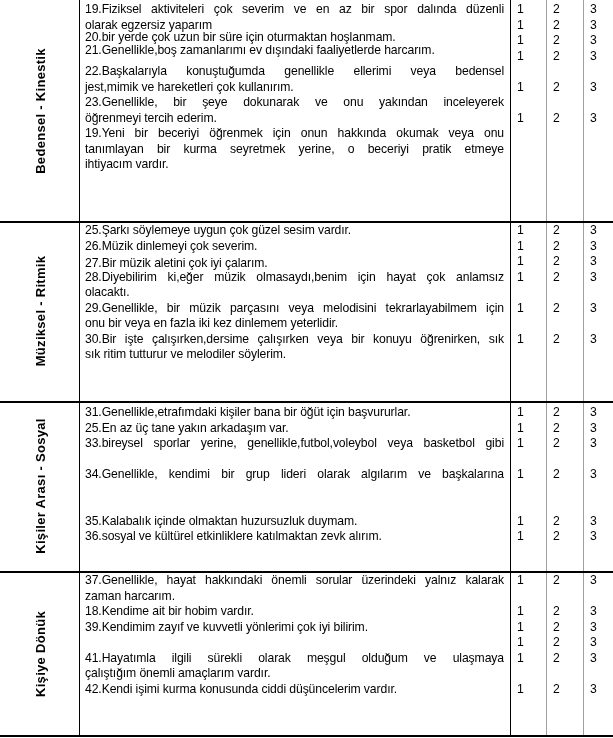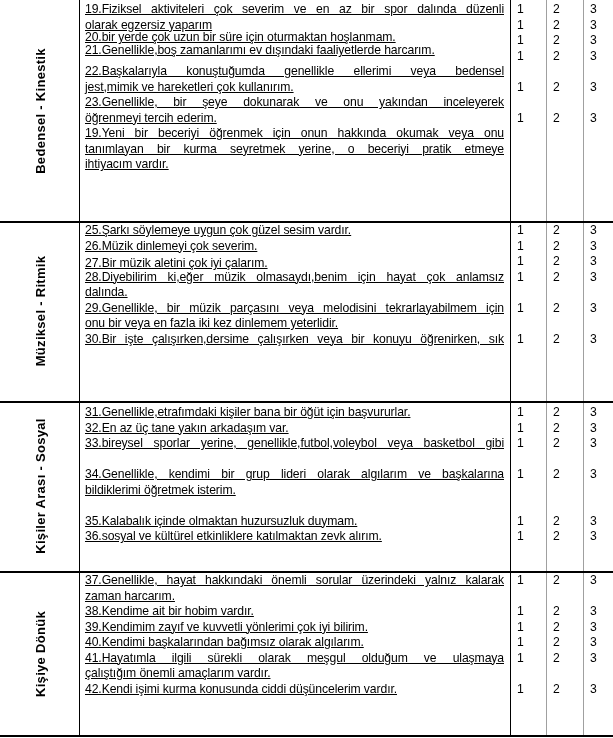--- a/index.html
+++ b/index.html
@@ -6,21 +6,21 @@
   body { width:613px; height:738px; position:relative; overflow:hidden;
          font-family:"Liberation Sans", sans-serif; color:#000; }
   .section { position:absolute; left:0; width:613px; }
   .label-cell { position:absolute; left:0; top:0; width:79px; height:100%; }
   .label-text { position:absolute; left:50%; top:50%; transform:translate(-50%,-50%) rotate(-90deg);
                 white-space:nowrap; font-weight:bold; font-size:13px; letter-spacing:0.3px; }
   .vline { position:absolute; top:0; height:100%; width:1px; background:#000; }
   .vline.gray { background:#a0a0a0; }
   .hline { position:absolute; left:0; width:613px; height:2px; background:#000; }
   .qtext { position:absolute; left:85px; width:419px; font-size:12.2px; line-height:15.5px;
-           text-align:justify; letter-spacing:-0.1px;text-decoration:underline; }
+           text-align:justify; letter-spacing:-0.1px; }
   .qtext .ln { display:block; text-align:justify; text-align-last:justify; white-space:nowrap; }
   .qtext .ln.last { text-align-last:left; }
   .opt { position:absolute; font-size:12.2px; line-height:15.5px; }
   .o1 { left:517px; } .o2 { left:553px; } .o3 { left:590px; }
 </style>
 </head>
 <body>
 
 <div id="table">
     <div class="section" style="top: 0px; height: 221px;">
@@ -95,34 +95,35 @@
       <span class="opt o2" style="top: 17.5px;">2</span>
       <span class="opt o3" style="top: 17.5px;">3</span>
       <div class="qtext" style="top: 35px;">
         <span class="ln last">27.Bir müzik aletini çok iyi çalarım.</span>
       </div>
       <span class="opt o1" style="top: 33px;">1</span>
       <span class="opt o2" style="top: 33px;">2</span>
       <span class="opt o3" style="top: 33px;">3</span>
       <div class="qtext" style="top: 48.5px;">
         <span class="ln">28.Diyebilirim ki,eğer müzik olmasaydı,benim için hayat çok anlamsız</span>
-        <span class="ln last">dalında.</span>
+        <span class="ln last">olacaktı.</span>
       </div>
       <span class="opt o1" style="top: 48.5px;">1</span>
       <span class="opt o2" style="top: 48.5px;">2</span>
       <span class="opt o3" style="top: 48.5px;">3</span>
       <div class="qtext" style="top: 79.5px;">
         <span class="ln">29.Genellikle, bir müzik parçasını veya melodisini tekrarlayabilmem için</span>
         <span class="ln last">onu bir veya en fazla iki kez dinlemem yeterlidir.</span>
       </div>
       <span class="opt o1" style="top: 79.5px;">1</span>
       <span class="opt o2" style="top: 79.5px;">2</span>
       <span class="opt o3" style="top: 79.5px;">3</span>
       <div class="qtext" style="top: 110.5px;">
         <span class="ln">30.Bir işte çalışırken,dersime çalışırken veya bir konuyu öğrenirken, sık</span>
+        <span class="ln last">sık ritim tutturur ve melodiler söylerim.</span>
       </div>
       <span class="opt o1" style="top: 110.5px;">1</span>
       <span class="opt o2" style="top: 110.5px;">2</span>
       <span class="opt o3" style="top: 110.5px;">3</span>
     </div>
     <div class="section" style="top: 401px; height: 170px;">
       <div class="label-cell">
         <span class="label-text">Kişiler Arası - Sosyal</span>
       </div>
       <div class="vline " style="left: 79px;"></div>
@@ -130,34 +131,33 @@
       <div class="vline gray" style="left: 546px;"></div>
       <div class="vline gray" style="left: 583px;"></div>
       <div class="hline" style="top: 0px;"></div>
       <div class="qtext" style="top: 4px;">
         <span class="ln last">31.Genellikle,etrafımdaki kişiler bana bir öğüt için başvururlar.</span>
       </div>
       <span class="opt o1" style="top: 4px;">1</span>
       <span class="opt o2" style="top: 4px;">2</span>
       <span class="opt o3" style="top: 4px;">3</span>
       <div class="qtext" style="top: 19.5px;">
-        <span class="ln last">32.En az üç tane yakın arkadaşım var.</span>
+        <span class="ln last">25.En az üç tane yakın arkadaşım var.</span>
       </div>
       <span class="opt o1" style="top: 19.5px;">1</span>
       <span class="opt o2" style="top: 19.5px;">2</span>
       <span class="opt o3" style="top: 19.5px;">3</span>
       <div class="qtext" style="top: 35px;">
         <span class="ln">33.bireysel sporlar yerine, genellikle,futbol,voleybol veya basketbol gibi</span>
       </div>
       <span class="opt o1" style="top: 35px;">1</span>
       <span class="opt o2" style="top: 35px;">2</span>
       <span class="opt o3" style="top: 35px;">3</span>
       <div class="qtext" style="top: 66px;">
         <span class="ln">34.Genellikle, kendimi bir grup lideri olarak algılarım ve başkalarına</span>
-        <span class="ln last">bildiklerimi öğretmek isterim.</span>
       </div>
       <span class="opt o1" style="top: 66px;">1</span>
       <span class="opt o2" style="top: 66px;">2</span>
       <span class="opt o3" style="top: 66px;">3</span>
       <div class="qtext" style="top: 112.5px;">
         <span class="ln last">35.Kalabalık içinde olmaktan huzursuzluk duymam.</span>
       </div>
       <span class="opt o1" style="top: 112.5px;">1</span>
       <span class="opt o2" style="top: 112.5px;">2</span>
       <span class="opt o3" style="top: 112.5px;">3</span>
@@ -178,34 +178,31 @@
       <div class="vline gray" style="left: 583px;"></div>
       <div class="hline" style="top: 0px;"></div>
       <div class="qtext" style="top: 2px;">
         <span class="ln">37.Genellikle, hayat hakkındaki önemli sorular üzerindeki yalnız kalarak</span>
         <span class="ln last">zaman harcarım.</span>
       </div>
       <span class="opt o1" style="top: 2px;">1</span>
       <span class="opt o2" style="top: 2px;">2</span>
       <span class="opt o3" style="top: 2px;">3</span>
       <div class="qtext" style="top: 33px;">
-        <span class="ln last">38.Kendime ait bir hobim vardır.</span>
+        <span class="ln last">18.Kendime ait bir hobim vardır.</span>
       </div>
       <span class="opt o1" style="top: 33px;">1</span>
       <span class="opt o2" style="top: 33px;">2</span>
       <span class="opt o3" style="top: 33px;">3</span>
       <div class="qtext" style="top: 48.5px;">
         <span class="ln last">39.Kendimim zayıf ve kuvvetli yönlerimi çok iyi bilirim.</span>
       </div>
       <span class="opt o1" style="top: 48.5px;">1</span>
       <span class="opt o2" style="top: 48.5px;">2</span>
       <span class="opt o3" style="top: 48.5px;">3</span>
-      <div class="qtext" style="top: 64px;">
-        <span class="ln last">40.Kendimi başkalarından bağımsız olarak algılarım.</span>
-      </div>
       <span class="opt o1" style="top: 64px;">1</span>
       <span class="opt o2" style="top: 64px;">2</span>
       <span class="opt o3" style="top: 64px;">3</span>
       <div class="qtext" style="top: 79.5px;">
         <span class="ln">41.Hayatımla ilgili sürekli olarak meşgul olduğum ve ulaşmaya</span>
         <span class="ln last">çalıştığım önemli amaçlarım vardır.</span>
       </div>
       <span class="opt o1" style="top: 79.5px;">1</span>
       <span class="opt o2" style="top: 79.5px;">2</span>
       <span class="opt o3" style="top: 79.5px;">3</span>

